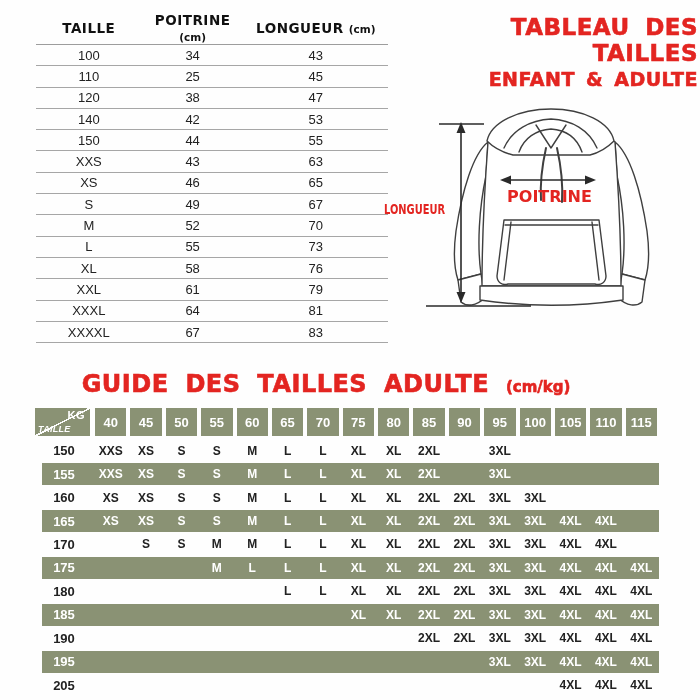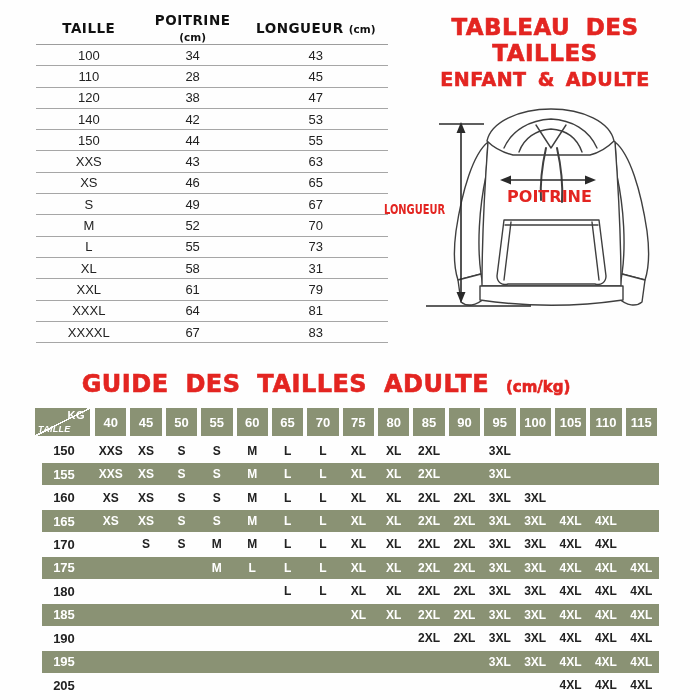--- a/index.html
+++ b/index.html
@@ -22,21 +22,21 @@
   }
   .size-table th .unit{font-size:10.5px;letter-spacing:0;}
   .size-table td{
     font-size:13px;color:#222;font-weight:500;
     height:20.3px;padding:0;text-align:center;
     border-bottom:1px solid #a6a6a6;
   }
 
   
   .main-title{
-    position:absolute;left:392px;top:14px;width:306px;text-align:center;
+    position:absolute;left:392px;top:14px;width:306px;text-align:right;
     font-family:"DejaVu Sans",sans-serif;font-weight:bold;line-height:1.15;
     -webkit-text-stroke:.6px currentColor;
   }
   .main-title .l1{font-size:23px;letter-spacing:.5px;word-spacing:7px;}
   .main-title .l2{font-size:19px;letter-spacing:.5px;word-spacing:4px;margin-top:2px;}
 
   
   .hoodie-wrap{position:absolute;left:383px;top:96px;width:307px;height:242px;}
 
   
@@ -102,21 +102,21 @@
       </tr>
   </thead>
   <tbody id="size-body">
       <tr>
         <td>100</td>
         <td>34</td>
         <td>43</td>
       </tr>
       <tr>
         <td>110</td>
-        <td>28</td>
+        <td>25</td>
         <td>45</td>
       </tr>
       <tr>
         <td>120</td>
         <td>38</td>
         <td>47</td>
       </tr>
       <tr>
         <td>140</td>
         <td>42</td>
@@ -148,21 +148,21 @@
         <td>70</td>
       </tr>
       <tr>
         <td>L</td>
         <td>55</td>
         <td>73</td>
       </tr>
       <tr>
         <td>XL</td>
         <td>58</td>
-        <td>31</td>
+        <td>76</td>
       </tr>
       <tr>
         <td>XXL</td>
         <td>61</td>
         <td>79</td>
       </tr>
       <tr>
         <td>XXXL</td>
         <td>64</td>
         <td>81</td>

